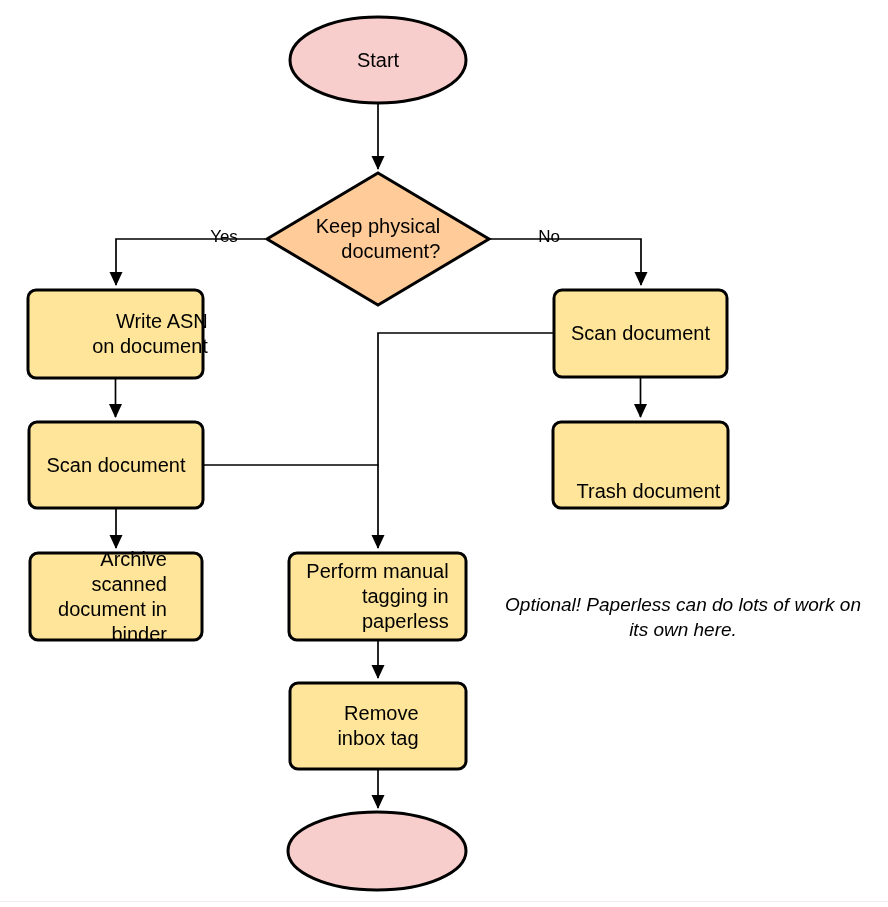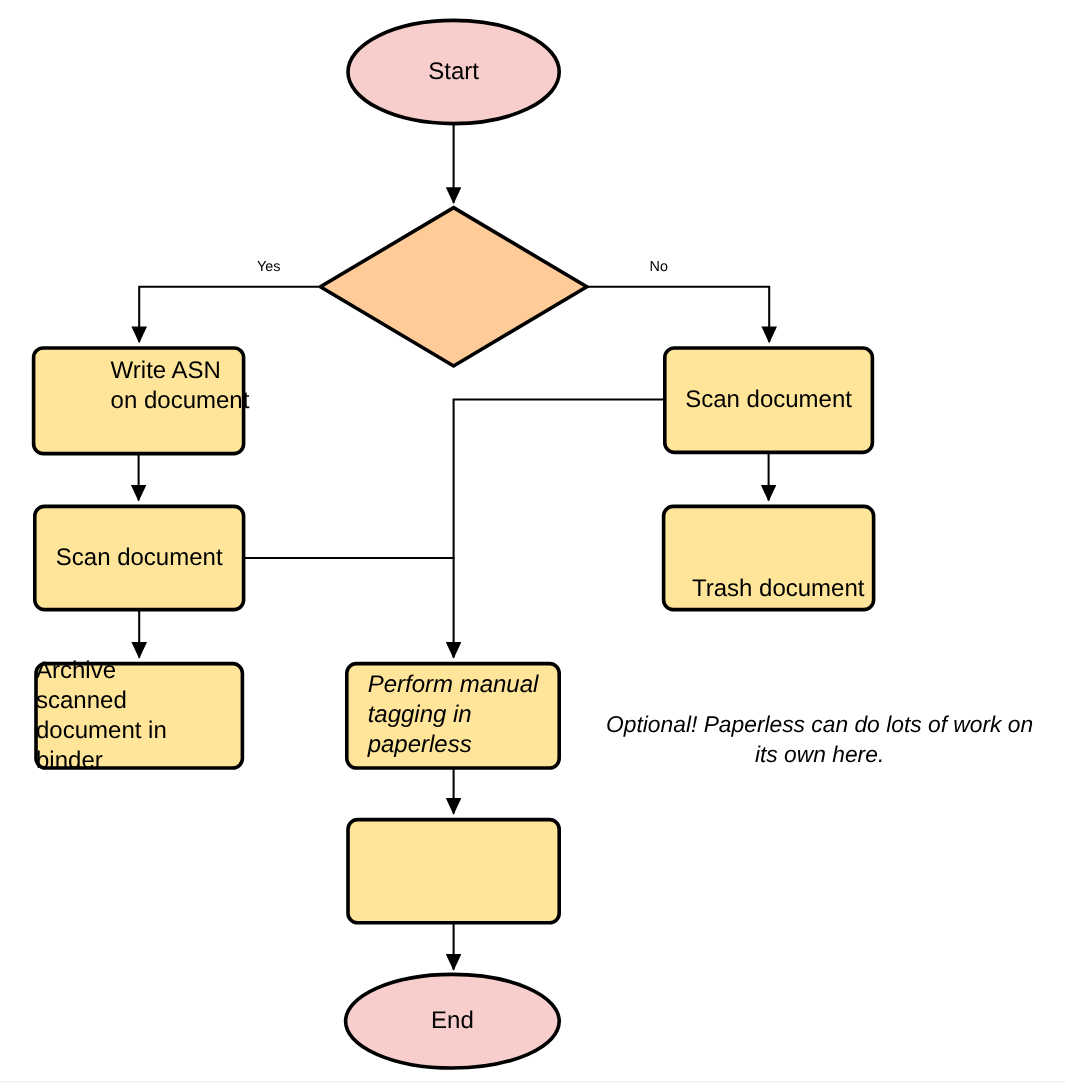--- a/index.html
+++ b/index.html
@@ -10,30 +10,31 @@
     color: #000000;
     overflow: hidden;
   }
   .canvas { position: relative; width: 888px; height: 907px; }
   .canvas > svg { position: absolute; left: 0; top: 0; }
   .edge { fill: none; stroke-width: 1.7px; }
   .shape { stroke-width: 3px; }
   .node-label {
     position: absolute;
     display: flex; align-items: center; justify-content: center;
-    text-align: left;
+    text-align: right;
     white-space: pre-line;
     font-size: 20px; line-height: 25px;
     pointer-events: none;
   }
   .edge-label {
     position: absolute;
     display: flex; align-items: center; justify-content: center;
-    font-size: 12px; line-height: 20px;
+    font-size: 17px; line-height: 20px;
     pointer-events: none;
+    margin-top: 15px;
   }
   .annotation {
     position: absolute;
     left: 482px; top: 592px; width: 402px;
     font-size: 19px; line-height: 25px;
     font-style: italic;
     white-space: pre-line;
     text-align: center;
   }
 </style>
@@ -68,32 +69,35 @@
     <rect class="shape" x="554" y="290" width="173" height="87" rx="8" fill="#ffe599" stroke="#000000"></rect>
     <rect class="shape" x="553" y="422" width="175" height="86" rx="8" fill="#ffe599" stroke="#000000"></rect>
     <rect class="shape" x="289" y="553" width="177" height="87" rx="8" fill="#ffe599" stroke="#000000"></rect>
     <rect class="shape" x="290" y="683" width="176" height="86" rx="8" fill="#ffe599" stroke="#000000"></rect>
     <ellipse class="shape" cx="377" cy="851" rx="89" ry="39" fill="#f8cecc" stroke="#000000"></ellipse>
 
     <line x1="0" y1="901.5" x2="888" y2="901.5" stroke-width="1" stroke="#f2eceb"></line>
   </svg>
 
   <div class="node-label" style="left:290px; top:17px; width:176px; height:87px;">Start</div>
-  <div class="node-label" style="left:28px; top:278px; width:204px; height:88px;padding-left:20px;">Write ASN
+  <div class="node-label" style="left:278px; top:173px; width:200px; height:132px;">Keep physical
+document?</div>
+  <div class="node-label" style="left:28px; top:290px; width:204px; height:88px;padding-left:20px;">Write ASN
 on document</div>
   <div class="node-label" style="left:29px; top:422px; width:174px; height:86px;">Scan document</div>
   <div class="node-label" style="left:30px; top:553px; width:137px; height:87px;">Archive scanned
 document in
 binder</div>
   <div class="node-label" style="left:554px; top:290px; width:173px; height:87px;">Scan document</div>
   <div class="node-label" style="left:553px; top:448px; width:191px; height:86px;">Trash document</div>
-  <div class="node-label" style="left:289px; top:553px; width:177px; height:87px;font-style:italic;">Perform manual
+  <div class="node-label" style="left:289px; top:553px; width:177px; height:87px;">Perform manual
 tagging in
 paperless</div>
-  <div class="node-label" style="left:288px; top:813px; width:178px; height:77px;">End</div>
+  <div class="node-label" style="left:290px; top:683px; width:176px; height:86px;">Remove
+inbox tag</div>
 
   <div class="edge-label" style="left:196px; top:210px; width:56px; height:24px;">Yes</div>
   <div class="edge-label" style="left:521px; top:210px; width:56px; height:24px;">No</div>
 
   <div class="annotation">Optional! Paperless can do lots of work on
 its own here.</div>
 
 </div>
 
 </body></html>

